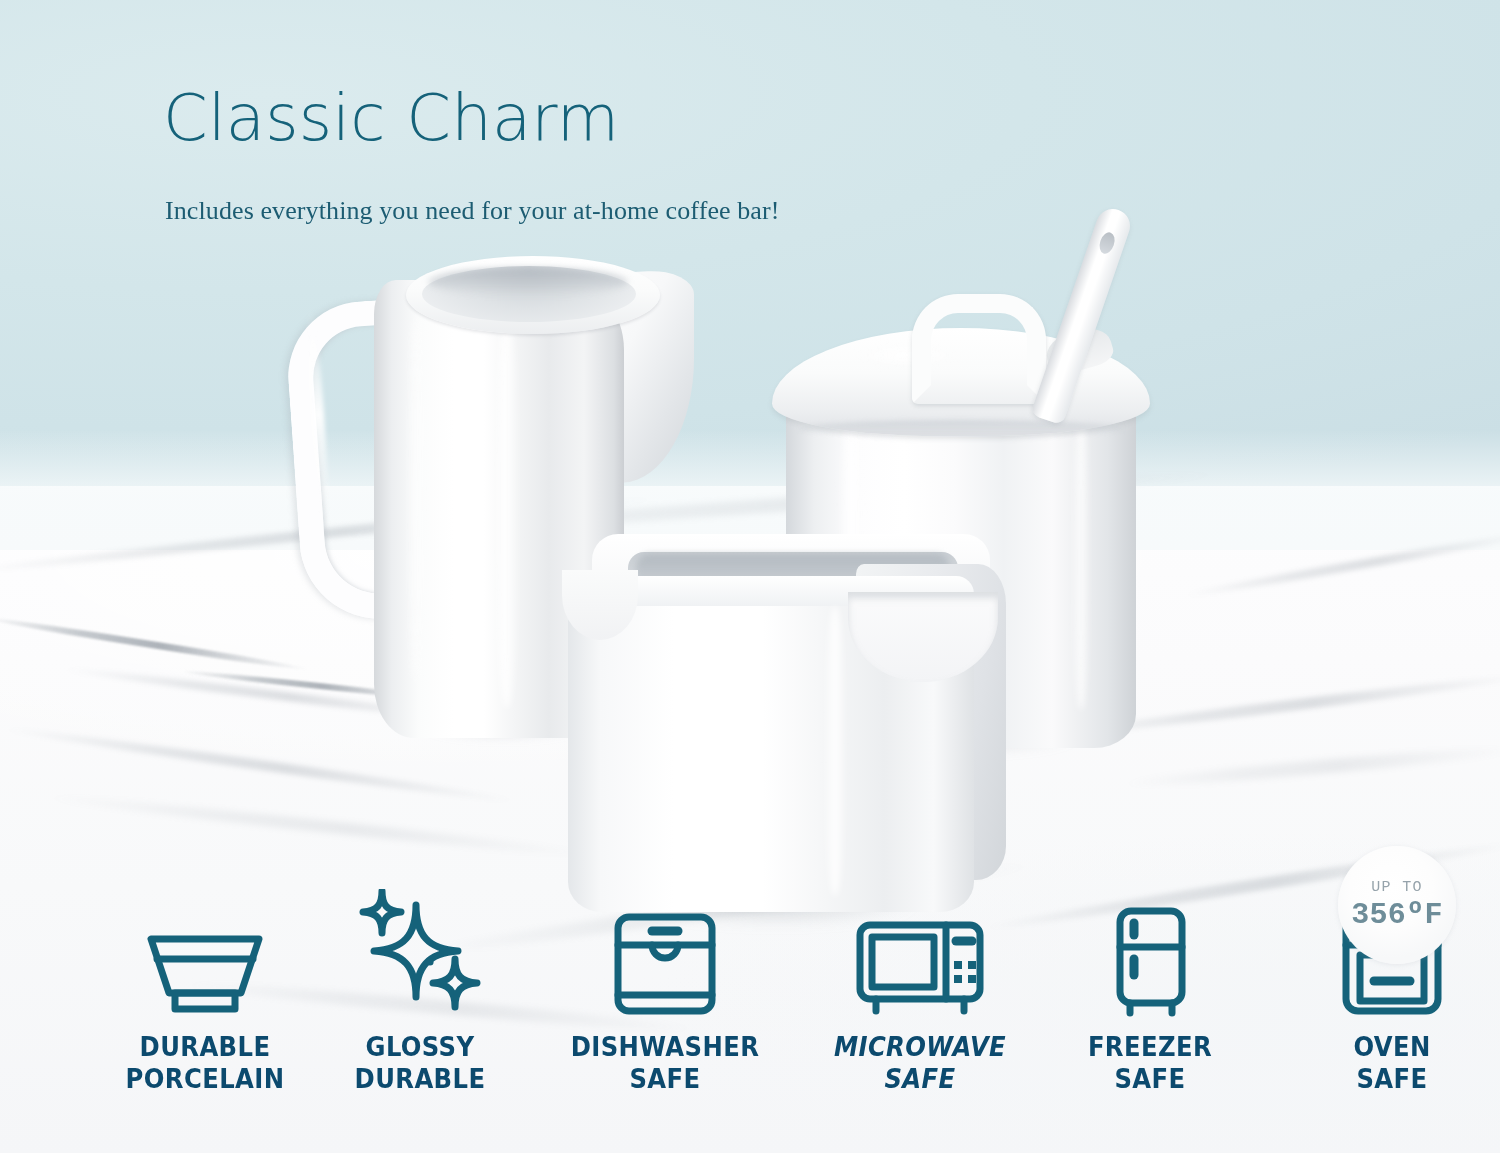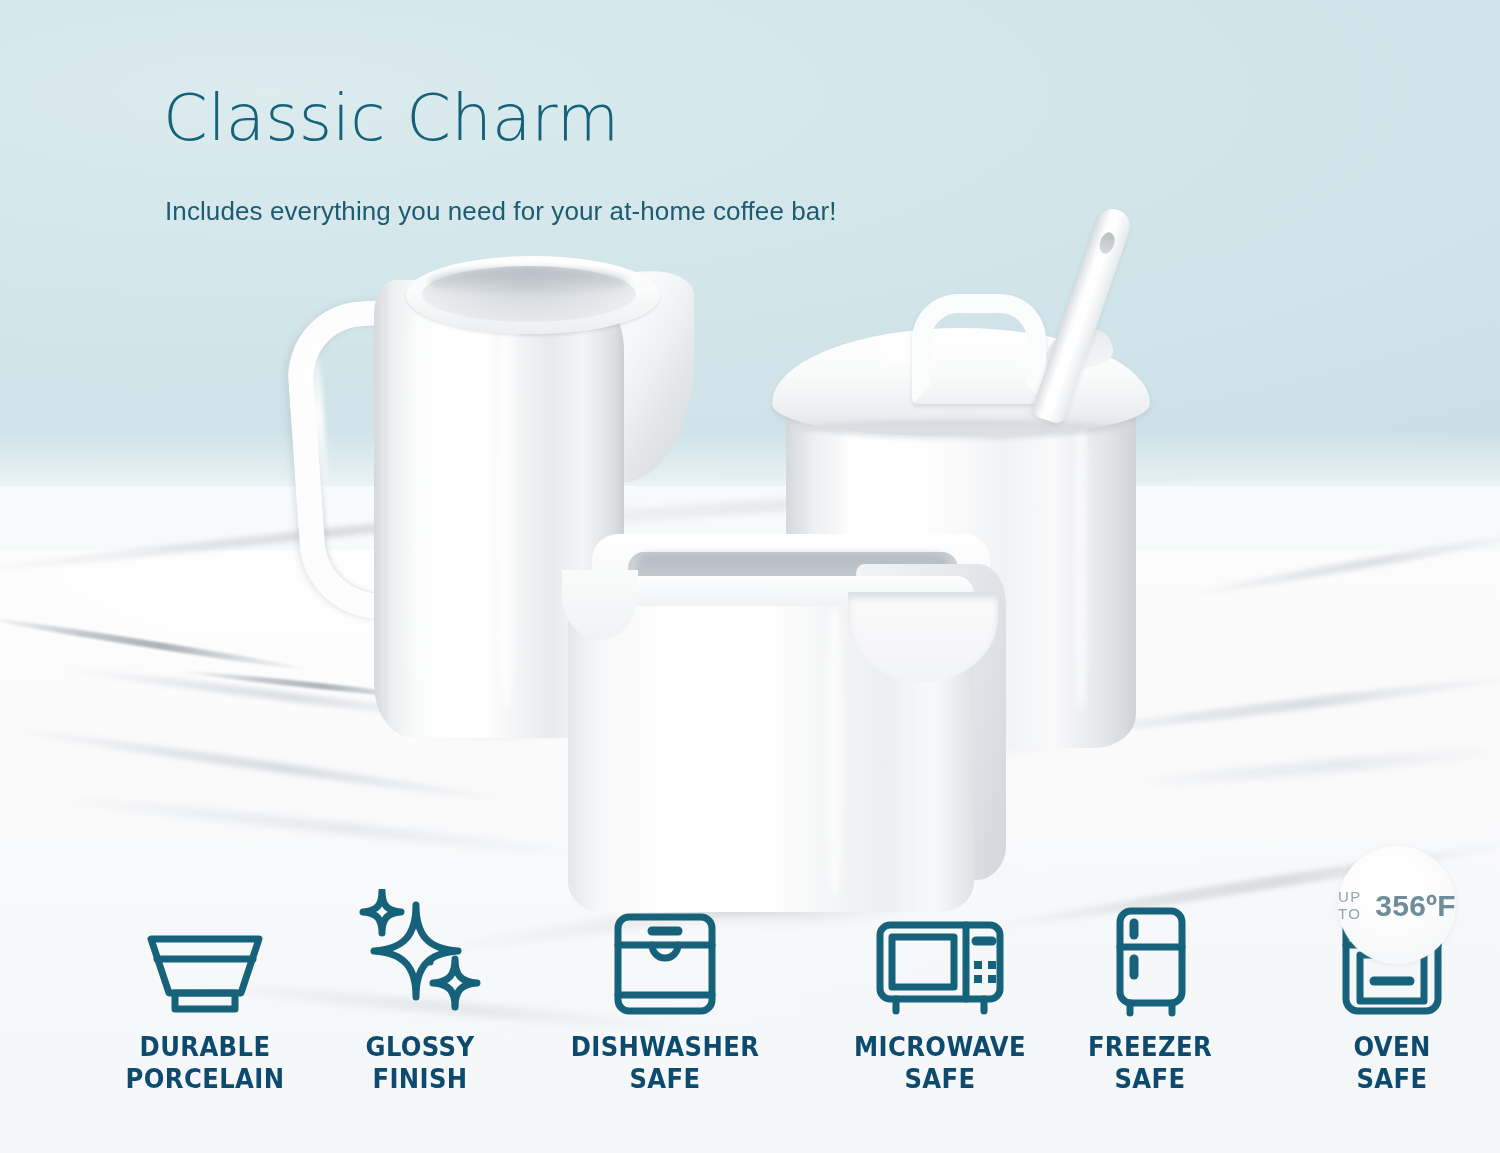--- a/index.html
+++ b/index.html
@@ -40,21 +40,21 @@
   .headline{
     position:absolute;left:163px;top:86px;
     font-size:64px;font-weight:300;letter-spacing:.2px;
     color:#15627a;line-height:1;
     font-family:"DejaVu Sans","Liberation Sans",sans-serif;
   }
   .subhead{
     position:absolute;left:165px;top:196px;
     font-size:26px;font-weight:300;letter-spacing:.1px;
     color:#1c5c72;
-    font-family:Liberation Sans, sans-serif;
+    font-family:Liberation Serif, serif;
   }
 
   
   .products{position:absolute;left:0;top:0;width:1500px;height:960px;}
 
   
   .creamer{position:absolute;left:288px;top:250px;width:420px;height:500px;}
   .creamer-body{
     position:absolute;left:86px;top:30px;width:250px;height:458px;
     background:
@@ -237,22 +237,23 @@
     color:#0c4a6e;letter-spacing:.4px;
     font-family:"DejaVu Sans Condensed","Liberation Sans",sans-serif;
     white-space:pre-line;
   }
 
   
   .badge{
     position:absolute;left:1338px;top:846px;width:118px;height:118px;
     border-radius:50%;
     background:radial-gradient(60% 60% at 45% 35%, #ffffff 0%, #fdfdfd 58%, #f7f8f9 100%);
-    display:flex;flex-direction:row;align-items:center;justify-content:center;
+    display:flex;flex-direction:column;align-items:center;justify-content:center;
     box-shadow:0 1px 5px rgba(160,168,176,.18);
+    font-family:Liberation Mono, monospace;
   }
   .badge .b1{font-size:15px;letter-spacing:1.3px;color:#96a3ab;font-weight:400;}
   .badge .b2{font-size:30px;font-weight:700;color:#6e8d99;letter-spacing:.3px;margin-top:2px;}
 </style>
 </head>
 <body>
 
 <div class="stage">
 
   <div class="wall"></div>
@@ -340,38 +341,38 @@
     <div class="feature" style="left:320px;">
       <div class="glyph">
         <svg width="132" height="128" viewBox="0 0 132 128" fill="none" stroke="#15627a" stroke-width="7" stroke-linejoin="round" stroke-linecap="round">
           <path d="M62 16 C62 46 74 60 104 62 C74 64 62 78 62 108 C62 78 50 64 20 62 C50 60 62 46 62 16 Z"></path>
           <path d="M28 2 C28 16 33 22 47 23 C33 24 28 30 28 44 C28 30 23 24 9 23 C23 22 28 16 28 2 Z"></path>
           <path d="M101 70 C101 86 107 93 123 94 C107 95 101 102 101 118 C101 102 95 95 79 94 C95 93 101 86 101 70 Z"></path>
           <circle cx="76" cy="73" r="3.6" fill="#15627a" stroke="none"></circle>
         </svg>
       </div>
       <div class="cap">GLOSSY
-FINISH</div>
+DURABLE</div>
     </div>
 
     <div class="feature" style="left:565px;">
       <div class="glyph">
         <svg width="110" height="106" viewBox="0 0 110 106" fill="none" stroke="#15627a" stroke-width="7" stroke-linejoin="round" stroke-linecap="round">
           <rect x="8" y="6" width="94" height="94" rx="11"></rect>
           <path d="M8 34 H102"></path>
           <path d="M42 20 H68" stroke-width="9"></path>
           <path d="M42 34 a13 13 0 0 0 26 0"></path>
           <path d="M8 84 H102"></path>
         </svg>
       </div>
       <div class="cap">DISHWASHER
 SAFE</div>
     </div>
 
-    <div class="feature" style="left:840px;">
+    <div class="feature" style="left:820px;font-style:italic;">
       <div class="glyph">
         <svg width="132" height="100" viewBox="0 0 132 100" fill="none" stroke="#15627a" stroke-width="7" stroke-linejoin="round" stroke-linecap="round">
           <rect x="6" y="8" width="120" height="74" rx="10"></rect>
           <path d="M92 8 V82"></path>
           <rect x="18" y="20" width="62" height="50"></rect>
           <path d="M102 24 H118" stroke-width="9"></path>
           <rect x="100" y="44" width="8" height="8" fill="#15627a" stroke="none"></rect>
           <rect x="114" y="44" width="8" height="8" fill="#15627a" stroke="none"></rect>
           <rect x="100" y="58" width="8" height="8" fill="#15627a" stroke="none"></rect>
           <rect x="114" y="58" width="8" height="8" fill="#15627a" stroke="none"></rect>

